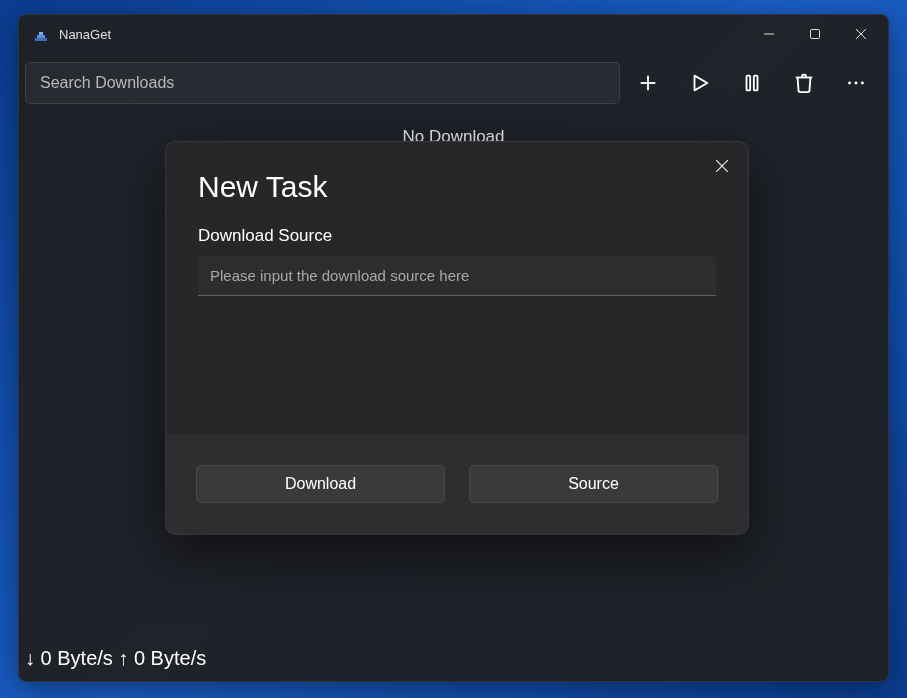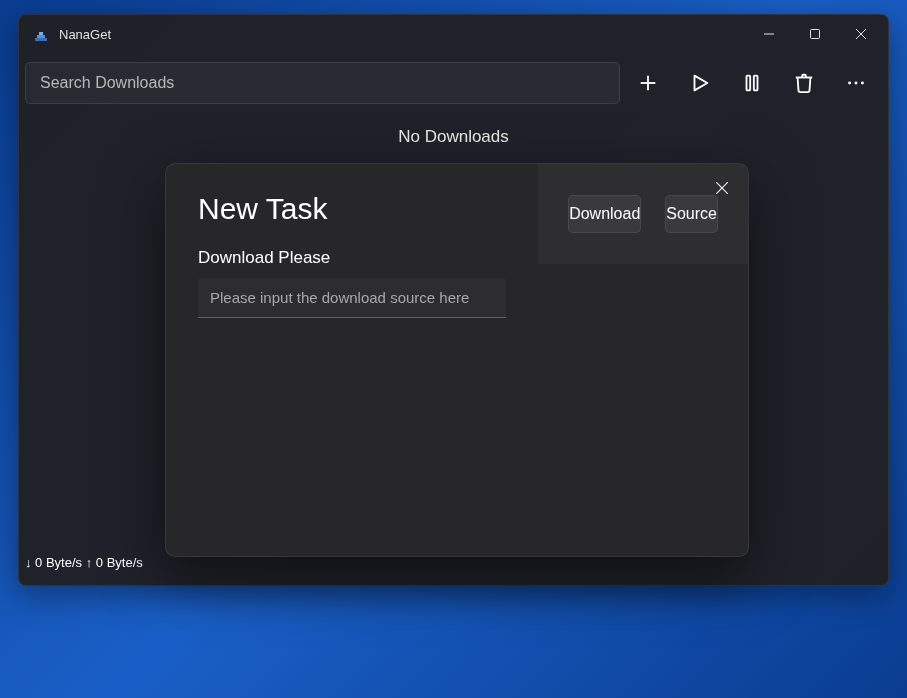--- a/index.html
+++ b/index.html
@@ -6,21 +6,21 @@
   html, body {
     width: 907px; height: 698px;
     background: linear-gradient(135deg, #0a3d91 0%, #1a5fc7 50%, #0a3d91 100%);
     font-family: "Segoe UI", -apple-system, BlinkMacSystemFont, sans-serif;
     overflow: hidden;
     color: #fff;
   }
   .window {
     position: absolute;
     left: 18px; top: 14px;
-    width: 871px; height: 572px;
+    width: 871px; height: 668px;
     background: rgba(32, 32, 35, 0.96);
     border: 1px solid rgba(255,255,255,0.08);
     border-radius: 8px;
     display: flex;
     flex-direction: column;
     box-shadow: 0 8px 32px rgba(0,0,0,0.4);
   }
   .titlebar {
     height: 38px;
     display: flex;
@@ -77,33 +77,33 @@
   .no-downloads {
     margin-top: 14px;
     font-size: 17px;
     color: #e8e8e8;
   }
   .statusbar {
     height: 40px;
     display: flex;
     align-items: center;
     padding: 0 6px 6px 6px;
-    font-size: 13px;
+    font-size: 20px;
     color: #fff;
   }
   
   .dialog {
     position: absolute;
-    left: 146px; top: 148px;
+    left: 146px; top: 126px;
     width: 584px; height: 394px;
     background: #272729;
     border: 1px solid rgba(255,255,255,0.08);
     border-radius: 10px;
     box-shadow: 0 20px 60px rgba(0,0,0,0.55);
-    display: flex; flex-direction: row;
+    display: flex; flex-direction: column;
     overflow: hidden;
   }
   .dialog-close {
     position: absolute;
     right: 12px; top: 10px;
     width: 28px; height: 28px;
     display: flex; align-items: center; justify-content: center;
     color: #e8e8e8;
   }
   .dialog-body {
@@ -217,37 +217,37 @@
     <div class="tool-btn">
       <svg viewBox="0 0 24 24" fill="currentColor">
           <circle cx="5" cy="12" r="1.6"></circle>
           <circle cx="12" cy="12" r="1.6"></circle>
           <circle cx="19" cy="12" r="1.6"></circle>
         </svg>
     </div>
   </div>
 
   <div class="content">
-    <div class="no-downloads">No Downloads</div>
+    <div class="no-downloads">No Download</div>
   </div>
 
   <div class="statusbar">
     <span>↓ 0 Byte/s ↑ 0 Byte/s</span>
   </div>
 
   <div class="dialog">
     <div class="dialog-close">
       <svg width="12" height="12" viewBox="0 0 12 12">
           <line x1="0" y1="0" x2="12" y2="12" stroke="currentColor" stroke-width="1.2"></line>
           <line x1="12" y1="0" x2="0" y2="12" stroke="currentColor" stroke-width="1.2"></line>
         </svg>
     </div>
     <div class="dialog-body">
       <div class="dialog-title">New Task</div>
-      <div class="field-label">Download Please</div>
+      <div class="field-label">Download Source</div>
       <input class="src-input" type="text" placeholder="Please input the download source here" style="">
     </div>
     <div class="dialog-footer">
       <div class="dlg-btn">
         <span>Download</span>
       </div>
       <div class="dlg-btn">
         <span>Source</span>
       </div>
     </div>

